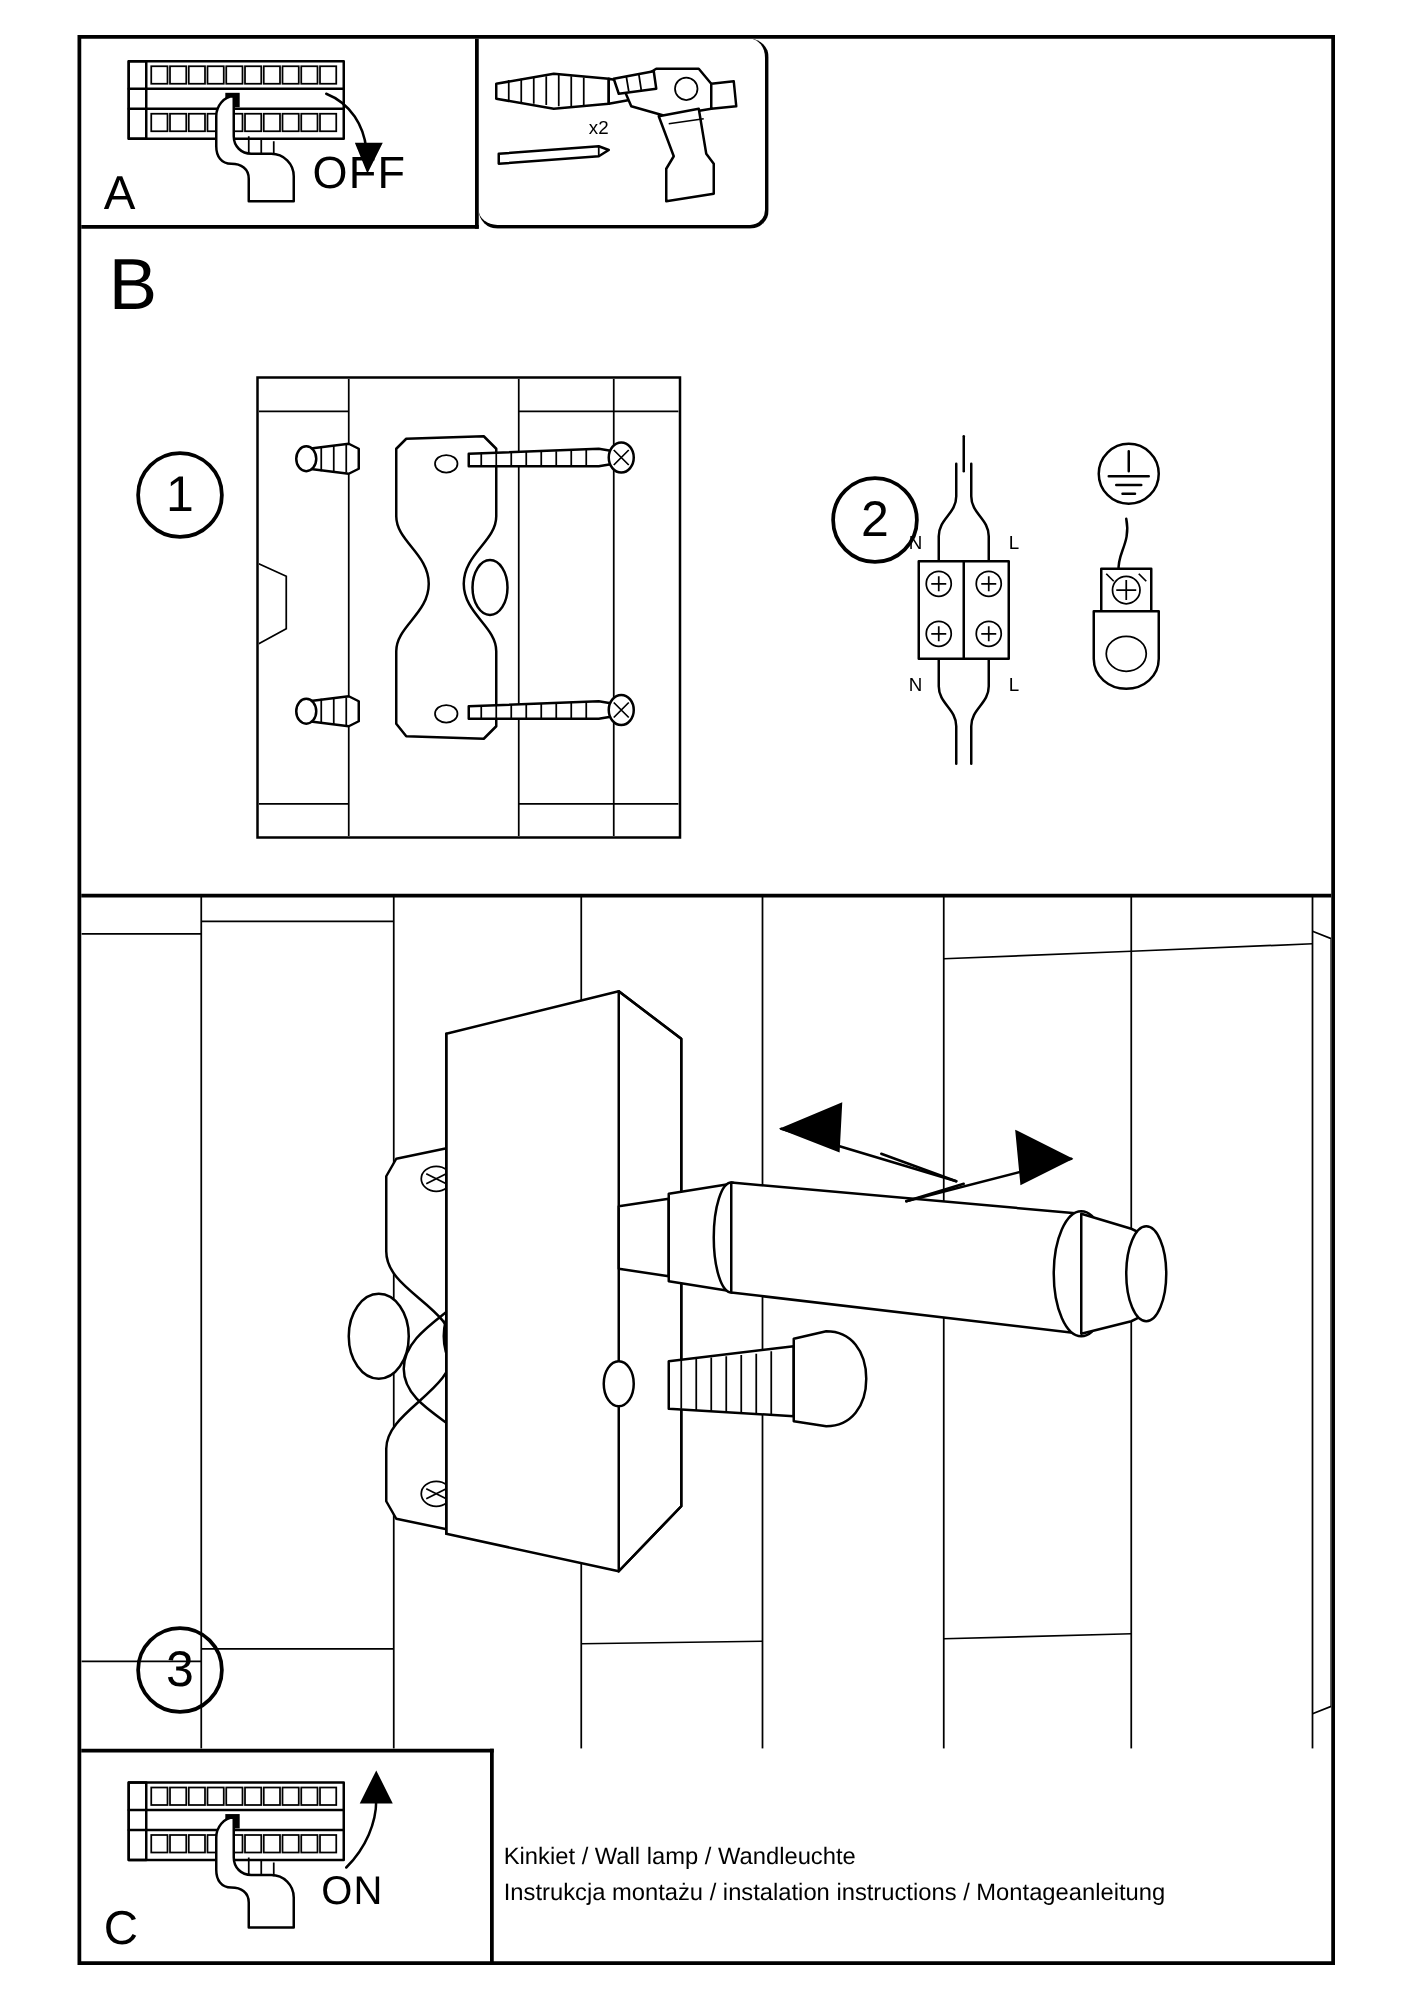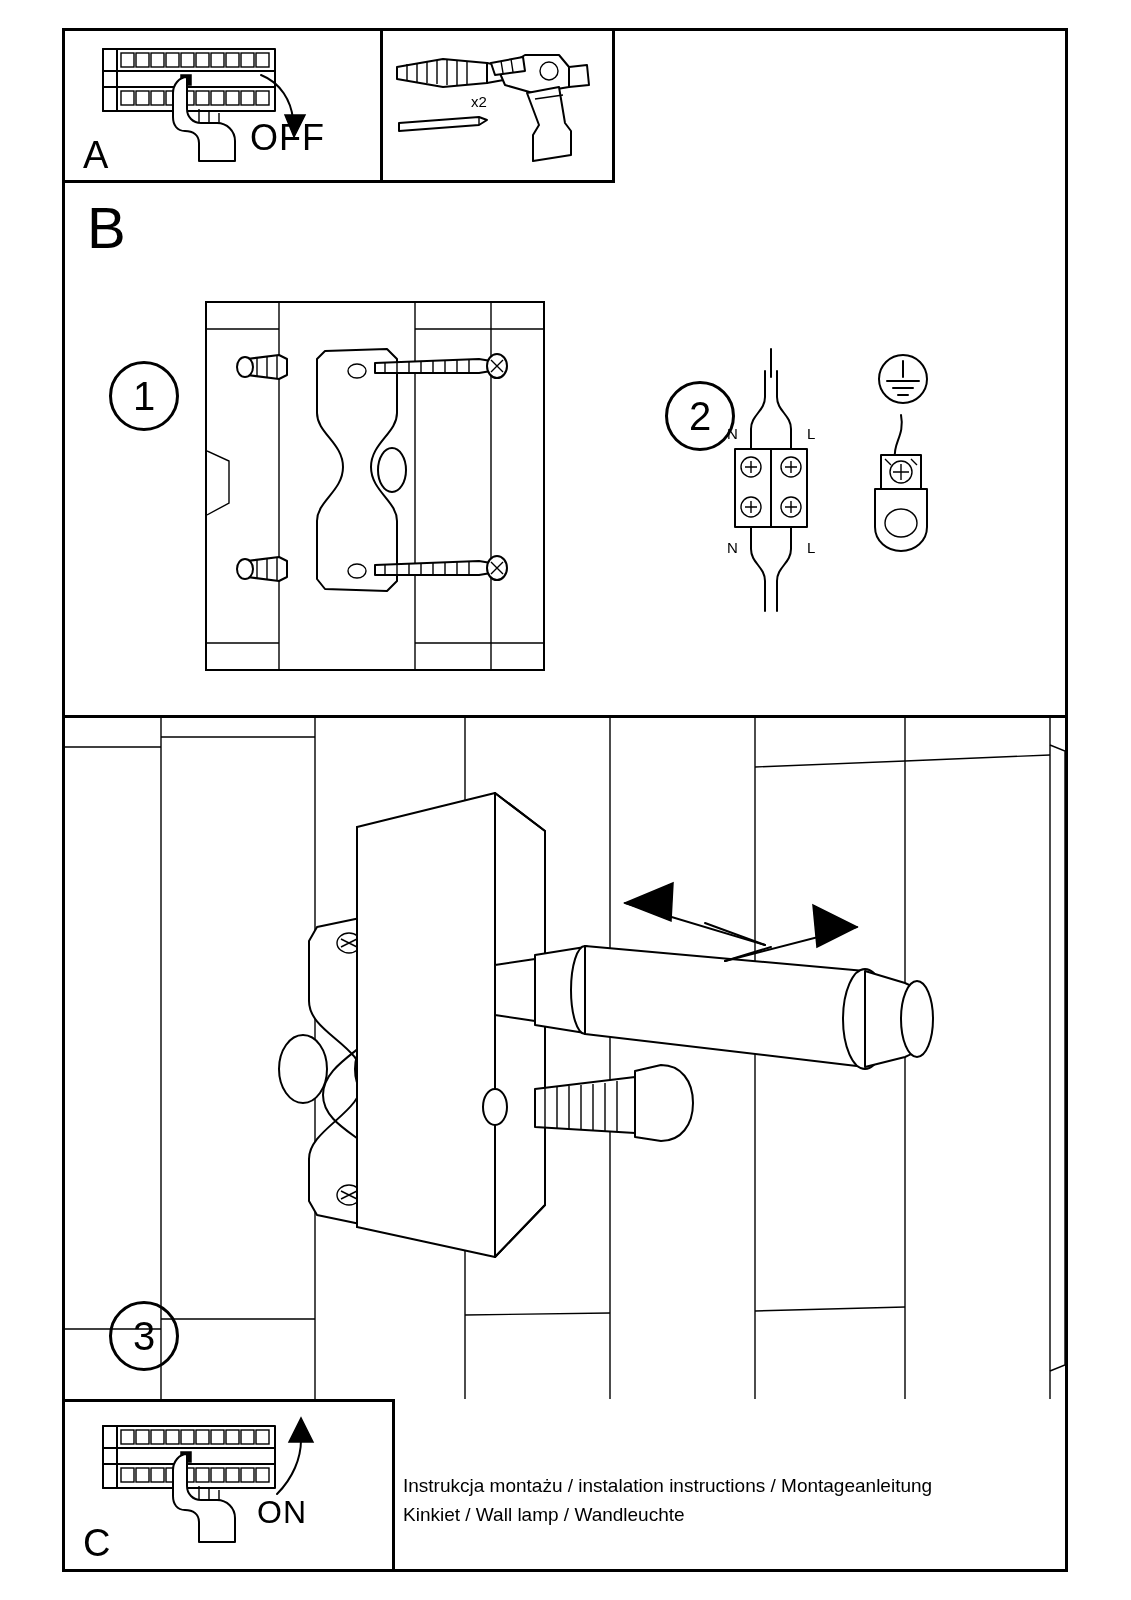--- a/index.html
+++ b/index.html
@@ -6,21 +6,21 @@
   body{font-family:"Liberation Sans",sans-serif;color:#000;}
   .page{position:relative;width:1131px;height:1600px;background:#fff;overflow:hidden;}
   .frame{position:absolute;left:62px;top:28px;width:1006px;height:1544px;border:3px solid #000;box-sizing:border-box;}
 
   
   .panelA{position:absolute;left:0;top:0;width:318px;height:152px;border-right:3px solid #000;border-bottom:3px solid #000;box-sizing:border-box;}
   .panelA .letter{position:absolute;left:18px;bottom:6px;font-size:38px;line-height:1;}
   .offtext{position:absolute;left:185px;top:86px;font-size:36px;letter-spacing:1px;}
 
   
-  .panelTool{position:absolute;left:318px;top:0;width:232px;height:152px;border-right:3px solid #000;border-bottom:3px solid #000;box-sizing:border-box;}
+  .panelTool{position:absolute;left:318px;top:0;width:232px;height:152px;border-right:3px solid #000;border-bottom:3px solid #000;box-sizing:border-box;border-radius:15px;}
 
   
   .letterB{position:absolute;left:22px;top:168px;font-size:58px;line-height:1;}
 
   
   .stepcircle{position:absolute;width:70px;height:70px;border:3px solid #000;border-radius:50%;box-sizing:border-box;
     display:flex;align-items:center;justify-content:center;font-size:40px;}
   .c1{left:44px;top:330px;}
   .c2{left:600px;top:350px;}
   .c3{left:44px;top:1270px;}
@@ -332,18 +332,18 @@
         <g>
           <path class="st" d="M212 92 C228 76 236 56 236 38"></path>
           <polygon class="blk" points="224,40 248,40 236,16"></polygon>
         </g>
       </svg>
       <div class="letter">C</div>
       <div class="ontext">ON</div>
     </div>
 
     <div class="caption">
+      <div>Kinkiet / Wall lamp / Wandleuchte</div>
       <div>Instrukcja montażu / instalation instructions / Montageanleitung</div>
-      <div>Kinkiet / Wall lamp / Wandleuchte</div>
     </div>
 
   </div>
 </div>
 
 </body></html>

